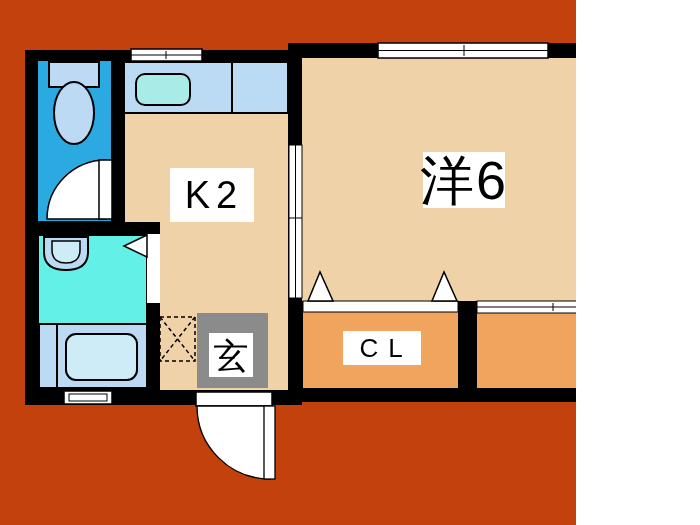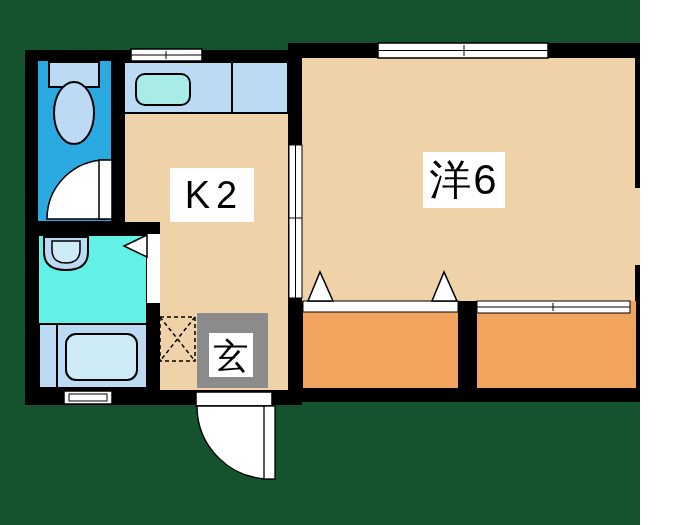--- a/index.html
+++ b/index.html
@@ -1,32 +1,32 @@
 <!DOCTYPE html>
 <html><head>
 <meta charset="utf-8">
 <style>
   html,body{margin:0;padding:0;background:#ffffff;}
   #stage{
     position:relative;
-    width:640px;height:525px;
-    background:#14532d;
+    width:576px;height:525px;
+    background:#c2410c;
     font-family:"Liberation Sans","DejaVu Sans",sans-serif;
     overflow:hidden;
   }
   #plan-svg{position:absolute;left:0;top:0;}
   .label{
     position:absolute;
     display:flex;align-items:center;justify-content:center;
     background:#ffffff;color:#000000;
     font-family:"Liberation Sans","DejaVu Sans",sans-serif;
     font-weight:500;line-height:1;white-space:nowrap;
   }
   .lbl-k2{left:170px;top:168px;width:80px;height:54px;font-size:38px;letter-spacing:6px;padding-left:4px;}
-  .lbl-yo6{left:423px;top:152px;width:82px;height:56px;font-size:42px;letter-spacing:2px;}
+  .lbl-yo6{left:423px;top:152px;width:82px;height:56px;font-size:54px;letter-spacing:2px;}
   .lbl-cl{left:343px;top:331px;width:70px;height:34px;font-size:26px;letter-spacing:10px;padding-left:8px;}
   .lbl-mono{left:519px;top:333px;width:71px;height:37px;font-size:29px;letter-spacing:2px;}
   .lbl-gen{left:209px;top:333px;width:44px;height:44px;font-size:35px;}
 </style>
 </head>
 <body>
 
 <div id="stage">
   <svg id="plan-svg" width="700" height="525" viewBox="0 0 700 525">
 
@@ -108,14 +108,15 @@
       <line x1="666" y1="228" x2="677" y2="228" stroke="#000" stroke-width="1"></line>
     </g>
     <g>
       <rect x="64" y="391" width="48" height="13" fill="#ffffff" stroke="#000" stroke-width="1.5"></rect>
       <rect x="69" y="394" width="38" height="7" fill="none" stroke="#000" stroke-width="1"></rect>
     </g>
   </svg>
 
   <div class="label lbl-k2">K2</div>
   <div class="label lbl-yo6">洋6</div>
+  <div class="label lbl-cl">CL</div>
   <div class="label lbl-gen">玄</div>
 </div>
 
 </body></html>

